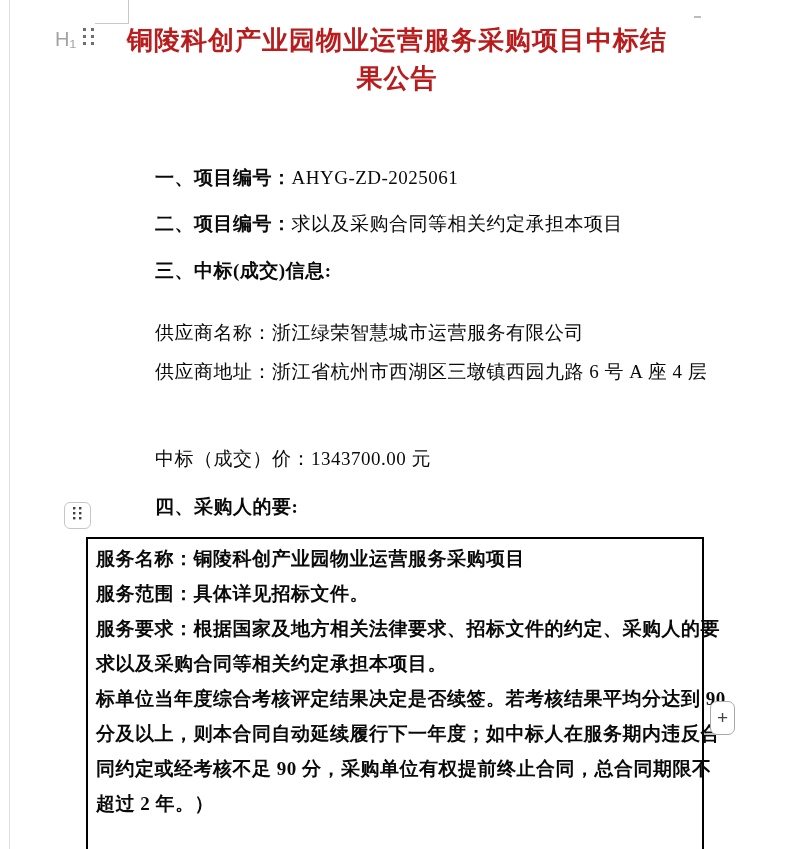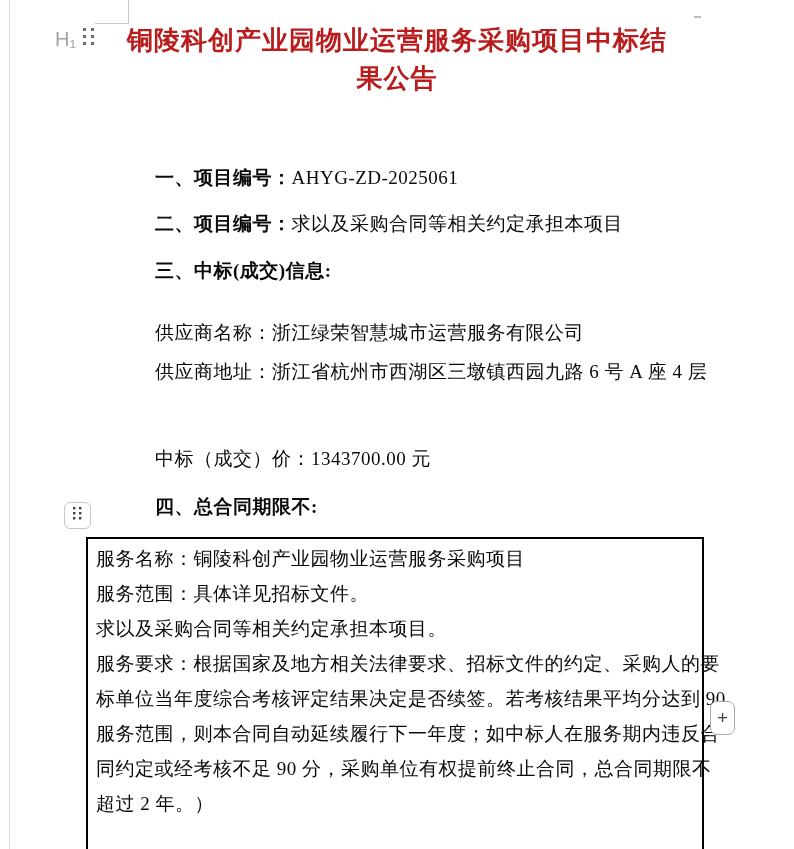--- a/index.html
+++ b/index.html
@@ -38,21 +38,21 @@
     position:absolute; left:64px; top:502px; width:27px; height:27px;
     border:1px solid #c6c6c6; border-radius:6px; background:#fff;
     display:flex; align-items:center; justify-content:center;
   }
 
   .info-table {
     position:absolute; left:86px; top:537px; width:618px; height:330px;
     border:2px solid #000; padding:2px 6px 0 8px;
     font-size:19px; letter-spacing:0.5px;
   }
-  .info-table .trow { line-height:35px; white-space:nowrap; }
+  .info-table .trow { line-height:35px; white-space:nowrap;font-weight:bold; }
 
   .add-button {
     position:absolute; left:710px; top:701px; width:25px; height:34px;
     border:1px solid #a8a8a8; border-radius:7px; background:#fff;
     display:flex; align-items:center; justify-content:center;
     font-family:"Liberation Sans","DejaVu Sans",sans-serif;
     font-size:19px; font-weight:300; color:#444; cursor:pointer;
   }
 </style>
 </head>
@@ -92,42 +92,42 @@
   </div>
 
   <div class="line indent lbl" style="top:258px;">三、中标(成交)信息:</div>
 
   <div class="line indent" style="top:300px;margin-top:20px;">供应商名称：浙江绿荣智慧城市运营服务有限公司</div>
 
   <div class="line indent" style="top:359px;">供应商地址：浙江省杭州市西湖区三墩镇西园九路 6 号 A 座 4 层</div>
 
   <div class="line indent" style="top:446px;">中标（成交）价：1343700.00 元</div>
 
-  <div class="line indent lbl" style="top:494px;">四、总合同期限不:</div>
+  <div class="line indent lbl" style="top:494px;">四、采购人的要:</div>
 
   <div class="table-handle">
     <span>
       <svg width="11" height="15" viewBox="0 0 11 15">
         <rect x="1" y="1" width="2.4" height="2.4" fill="#3f3f3f"></rect>
           <rect x="7" y="1" width="2.4" height="2.4" fill="#3f3f3f"></rect>
         <rect x="1" y="6" width="2.4" height="2.4" fill="#3f3f3f"></rect>
           <rect x="7" y="6" width="2.4" height="2.4" fill="#3f3f3f"></rect>
         <rect x="1" y="11" width="2.4" height="2.4" fill="#3f3f3f"></rect>
           <rect x="7" y="11" width="2.4" height="2.4" fill="#3f3f3f"></rect>
       </svg>
     </span>
   </div>
 
   <div class="info-table">
     <div class="trow">服务名称：铜陵科创产业园物业运营服务采购项目</div>
     <div class="trow">服务范围：具体详见招标文件。</div>
+    <div class="trow">服务要求：根据国家及地方相关法律要求、招标文件的约定、采购人的要</div>
     <div class="trow">求以及采购合同等相关约定承担本项目。</div>
-    <div class="trow">服务要求：根据国家及地方相关法律要求、招标文件的约定、采购人的要</div>
     <div class="trow">标单位当年度综合考核评定结果决定是否续签。若考核结果平均分达到 90</div>
-    <div class="trow">服务范围，则本合同自动延续履行下一年度；如中标人在服务期内违反合</div>
+    <div class="trow">分及以上，则本合同自动延续履行下一年度；如中标人在服务期内违反合</div>
     <div class="trow">同约定或经考核不足 90 分，采购单位有权提前终止合同，总合同期限不</div>
     <div class="trow">超过 2 年。）</div>
   </div>
 
   <div class="add-button">
     <span>+</span>
   </div>
 
 </div>
 

